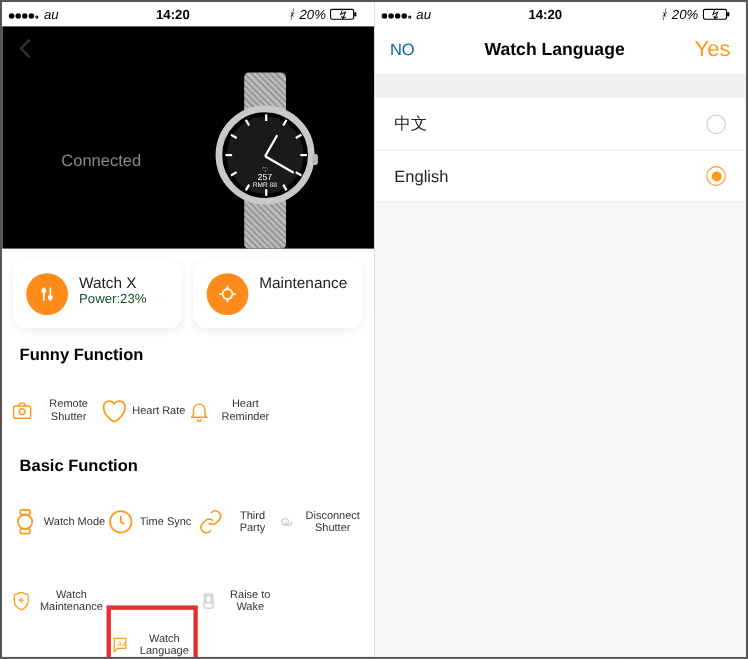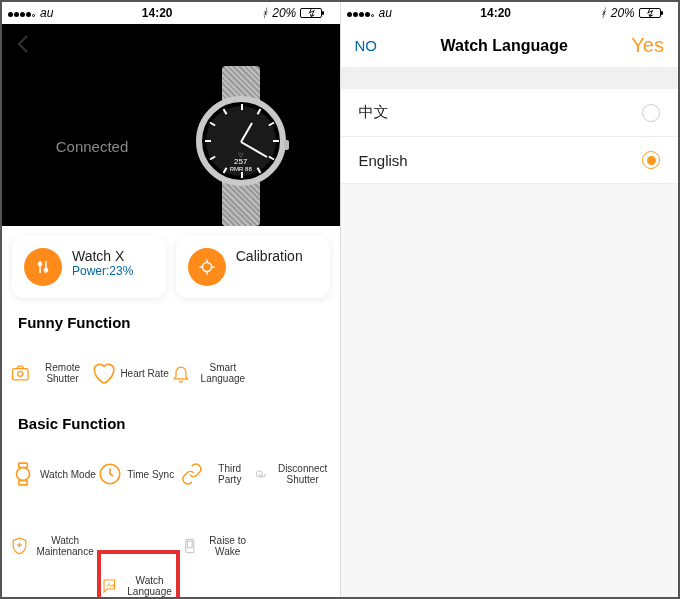--- a/index.html
+++ b/index.html
@@ -30,21 +30,21 @@
   .hand.h { width:22px; transform: rotate(-60deg); }
   .hand.m { width:30px; transform: rotate(30deg); }
   .subdial { position:absolute; bottom:8px; left:50%; transform:translateX(-50%); color:#fff; font-size:6px; text-align:center; line-height:1; }
   .subdial .hr { font-size:8px; }
   .tick { position:absolute; width:2px; height:6px; background:#fff; left:50%; top:2px; transform-origin: 1px 37px; }
   .cards { display:flex; gap:10px; padding:10px; }
   .card { flex:1; background:#fff; border-radius:12px; box-shadow:0 2px 8px rgba(0,0,0,.08); display:flex; align-items:flex-start; padding:12px; gap:10px;}
   .circ { width:38px; height:38px; border-radius:50%; background:#ff8c1a; display:flex; align-items:center; justify-content:center; color:#fff;}
   .card-labels { display:flex; flex-direction:column; }
   .card-title { font-size:14px; color:#222; }
-  .card-sub { font-size:12px; color:#0369a1; }
+  .card-sub { font-size:12px; color:#14532d; }
   .section-title { font-size:15px; font-weight:600; padding:6px 16px; }
   .grid { display:grid; grid-template-columns:repeat(4,1fr); padding:0 8px; }
   .cell { display:flex; flex-direction:row; align-items:center; justify-content:flex-start; height:72px; gap:4px; }
   .cell-label { font-size:10px; color:#333; text-align:center; line-height:1.1; }
   .ic { width:26px; height:26px; color:#ff9a1f; }
   .ic.g { color:#ccc; }
   .highlight { border:4px solid #e53030;margin-top:40px; }
   .l-body { flex:1; overflow:auto; }
   
   .r-nav { display:flex; align-items:center; justify-content:space-between; padding:10px 14px; }
@@ -134,21 +134,21 @@
         <div class="card">
           <div class="circ">
             <svg width="18" height="18" viewBox="0 0 24 24" fill="none" stroke="#fff" stroke-width="2">
                 <circle cx="12" cy="12" r="6"></circle>
                 <line x1="12" y1="2" x2="12" y2="6"></line>
                 <line x1="12" y1="18" x2="12" y2="22"></line>
                 <line x1="2" y1="12" x2="6" y2="12"></line>
                 <line x1="18" y1="12" x2="22" y2="12"></line>
               </svg>
           </div>
-          <span class="card-title">Calibration</span>
+          <span class="card-title">Maintenance</span>
         </div>
       </div>
 
       <div class="section-title">Funny Function</div>
       <div class="grid">
         <div class="cell">
           <svg class="ic" viewBox="0 0 24 24" fill="none" stroke="currentColor" stroke-width="1.5">
               <rect x="3" y="7" width="18" height="13" rx="2"></rect>
               <path d="M8 7l2-3h4l2 3"></path>
               <circle cx="12" cy="13" r="3"></circle>
@@ -159,21 +159,21 @@
           <svg class="ic" viewBox="0 0 24 24" fill="none" stroke="currentColor" stroke-width="1.5">
               <path d="M12 21s-8-5-8-12a5 5 0 019-3 5 5 0 019 3c0 7-8 12-8 12z"></path>
             </svg>
           <span class="cell-label">Heart Rate</span>
         </div>
         <div class="cell">
           <svg class="ic" viewBox="0 0 24 24" fill="none" stroke="currentColor" stroke-width="1.5">
               <path d="M18 16v-5a6 6 0 10-12 0v5l-2 3h16z"></path>
               <path d="M10 21a2 2 0 004 0"></path>
             </svg>
-          <span class="cell-label">Smart Language</span>
+          <span class="cell-label">Heart Reminder</span>
         </div>
       </div>
 
       <div class="section-title">Basic Function</div>
       <div class="grid">
         <div class="cell">
           <svg class="ic" viewBox="0 0 24 24" fill="none" stroke="currentColor" stroke-width="1.5">
               <rect x="8" y="2" width="8" height="4" rx="1"></rect>
               <rect x="8" y="18" width="8" height="4" rx="1"></rect>
               <circle cx="12" cy="12" r="6"></circle>

